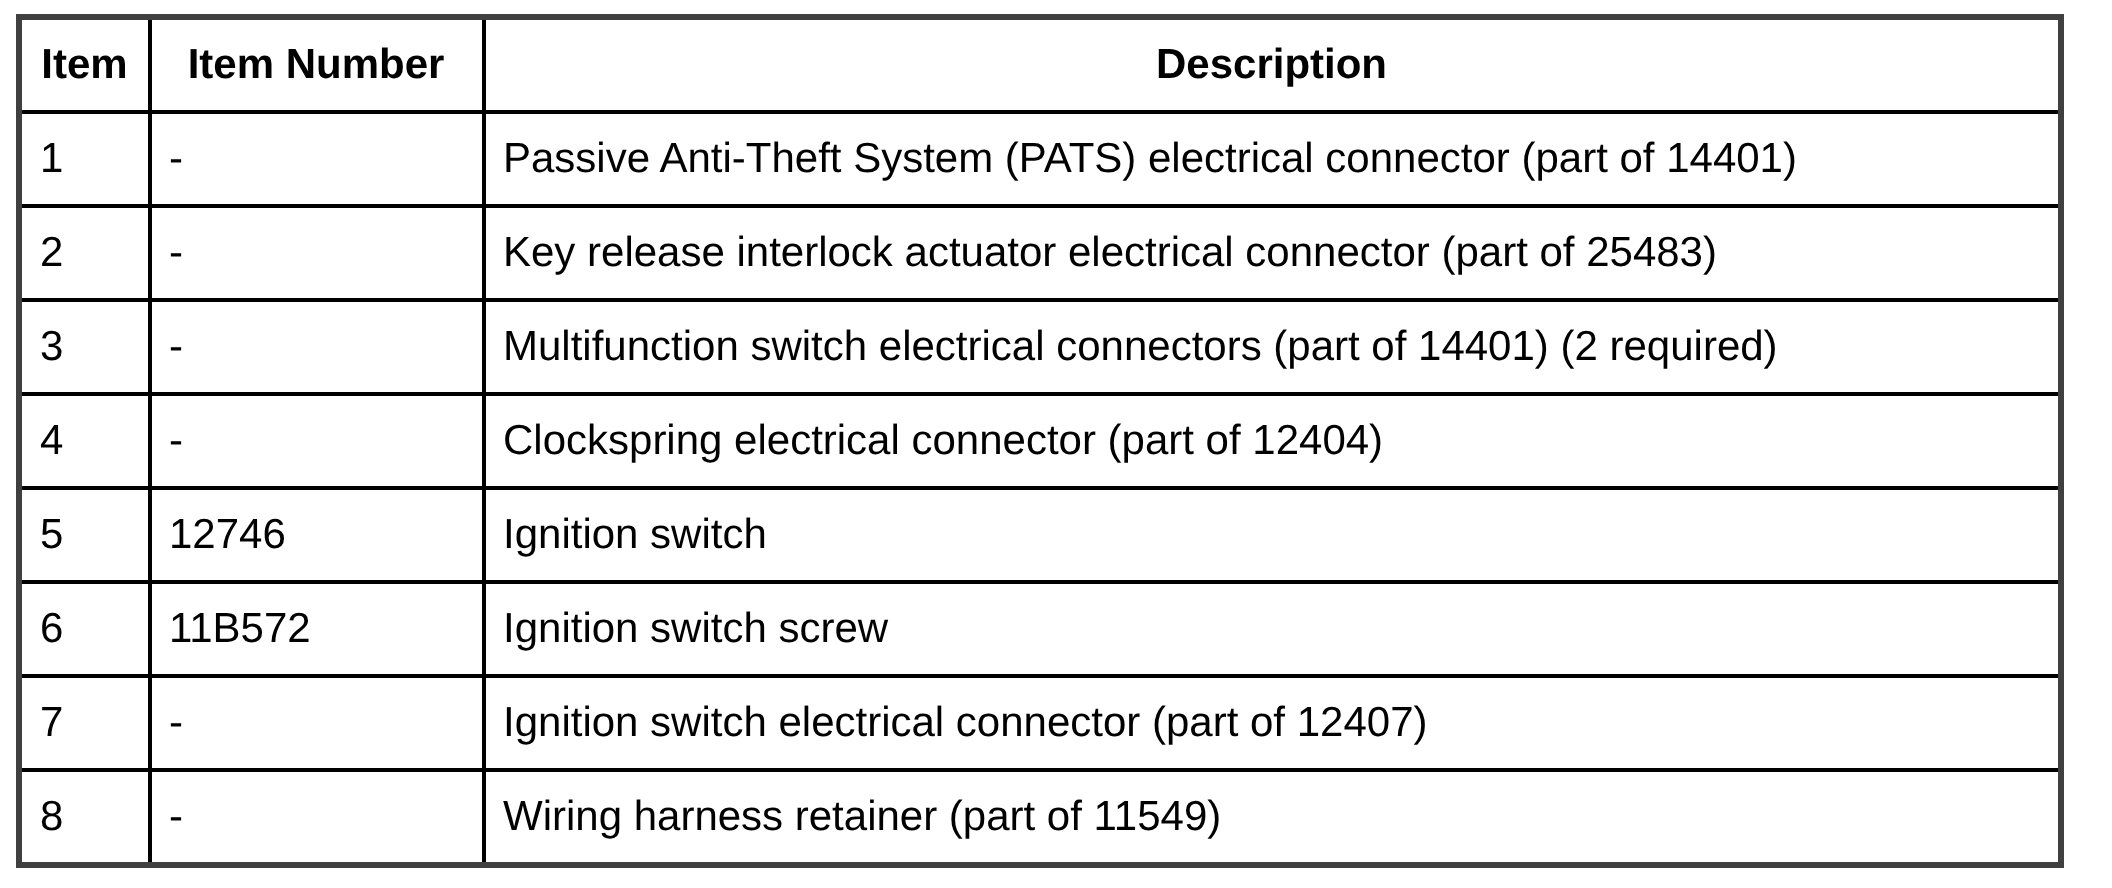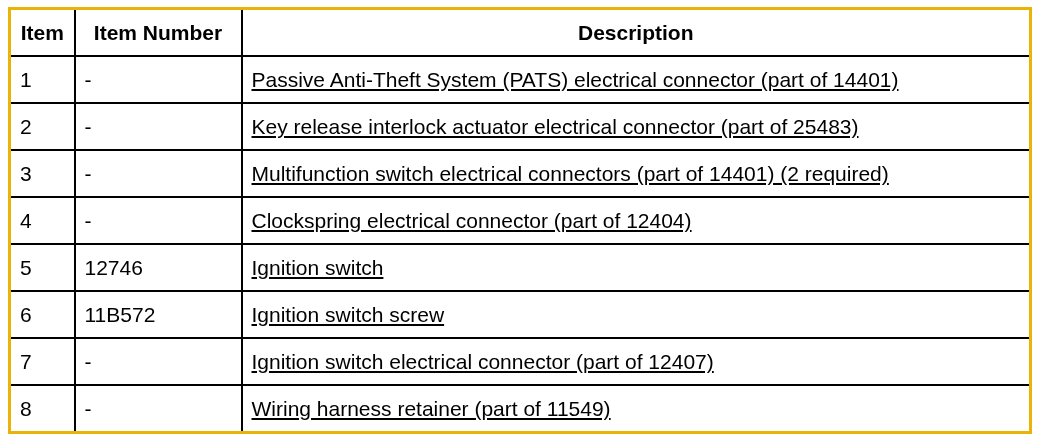--- a/index.html
+++ b/index.html
@@ -21,21 +21,21 @@
     background: #ffffff;
   }
   table.parts-table {
     position: absolute;
     left: 8px;
     top: 7px;
     width: 1024px;
     border-collapse: collapse;
     table-layout: fixed;
     background: #ffffff;
-    border: 3px solid #eab308;
+    border: 3px solid #404040;
   }
   table.parts-table col.col-item { width: 65px; }
   table.parts-table col.col-part { width: 167px; }
   table.parts-table col.col-desc { width: auto; }
 
   table.parts-table th,
   table.parts-table td {
     border: 2px solid #000000;
     padding: 0 9px;
     font-size: 21px;
@@ -56,21 +56,20 @@
     white-space: nowrap;
   }
   table.parts-table tbody td.cell-item {
     text-align: left;
   }
   table.parts-table tbody td.cell-part {
     text-align: left;
   }
   table.parts-table tbody td.cell-desc {
     text-align: left;
-    text-decoration: underline;
   }
 </style>
 </head>
 <body>
 
 <div class="sheet">
   <table class="parts-table">
     <colgroup>
       <col class="col-item">
       <col class="col-part">

